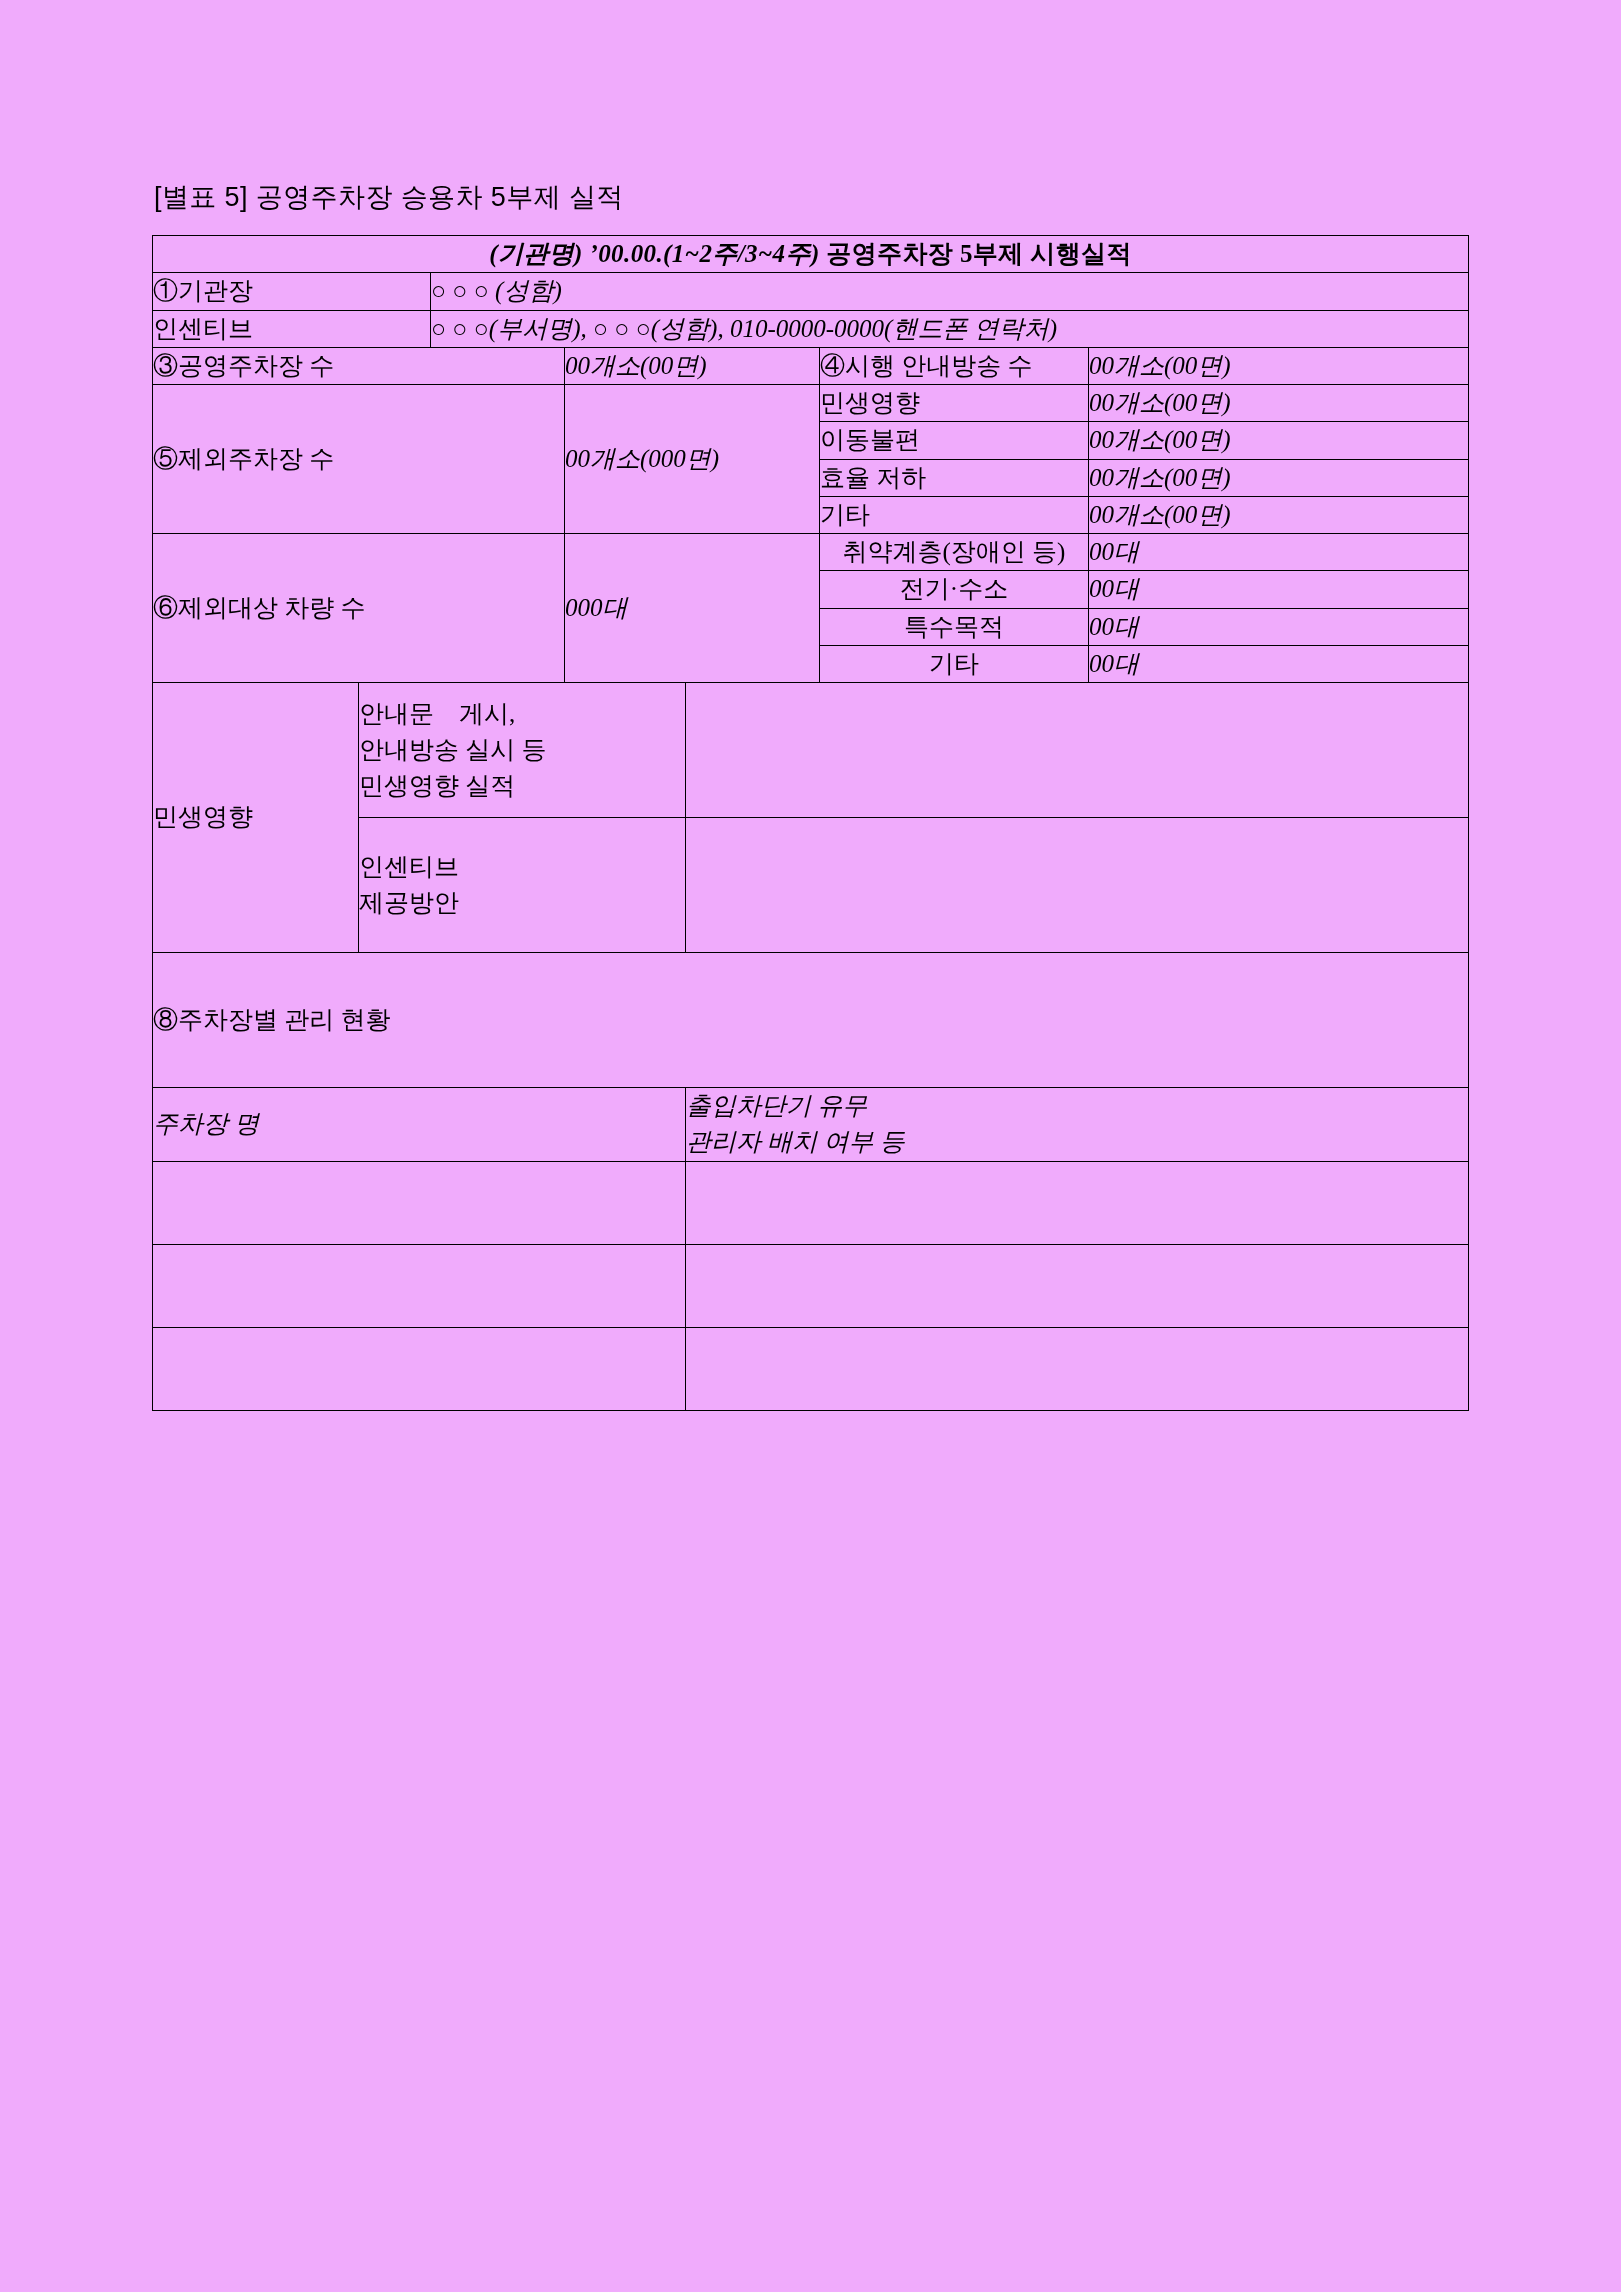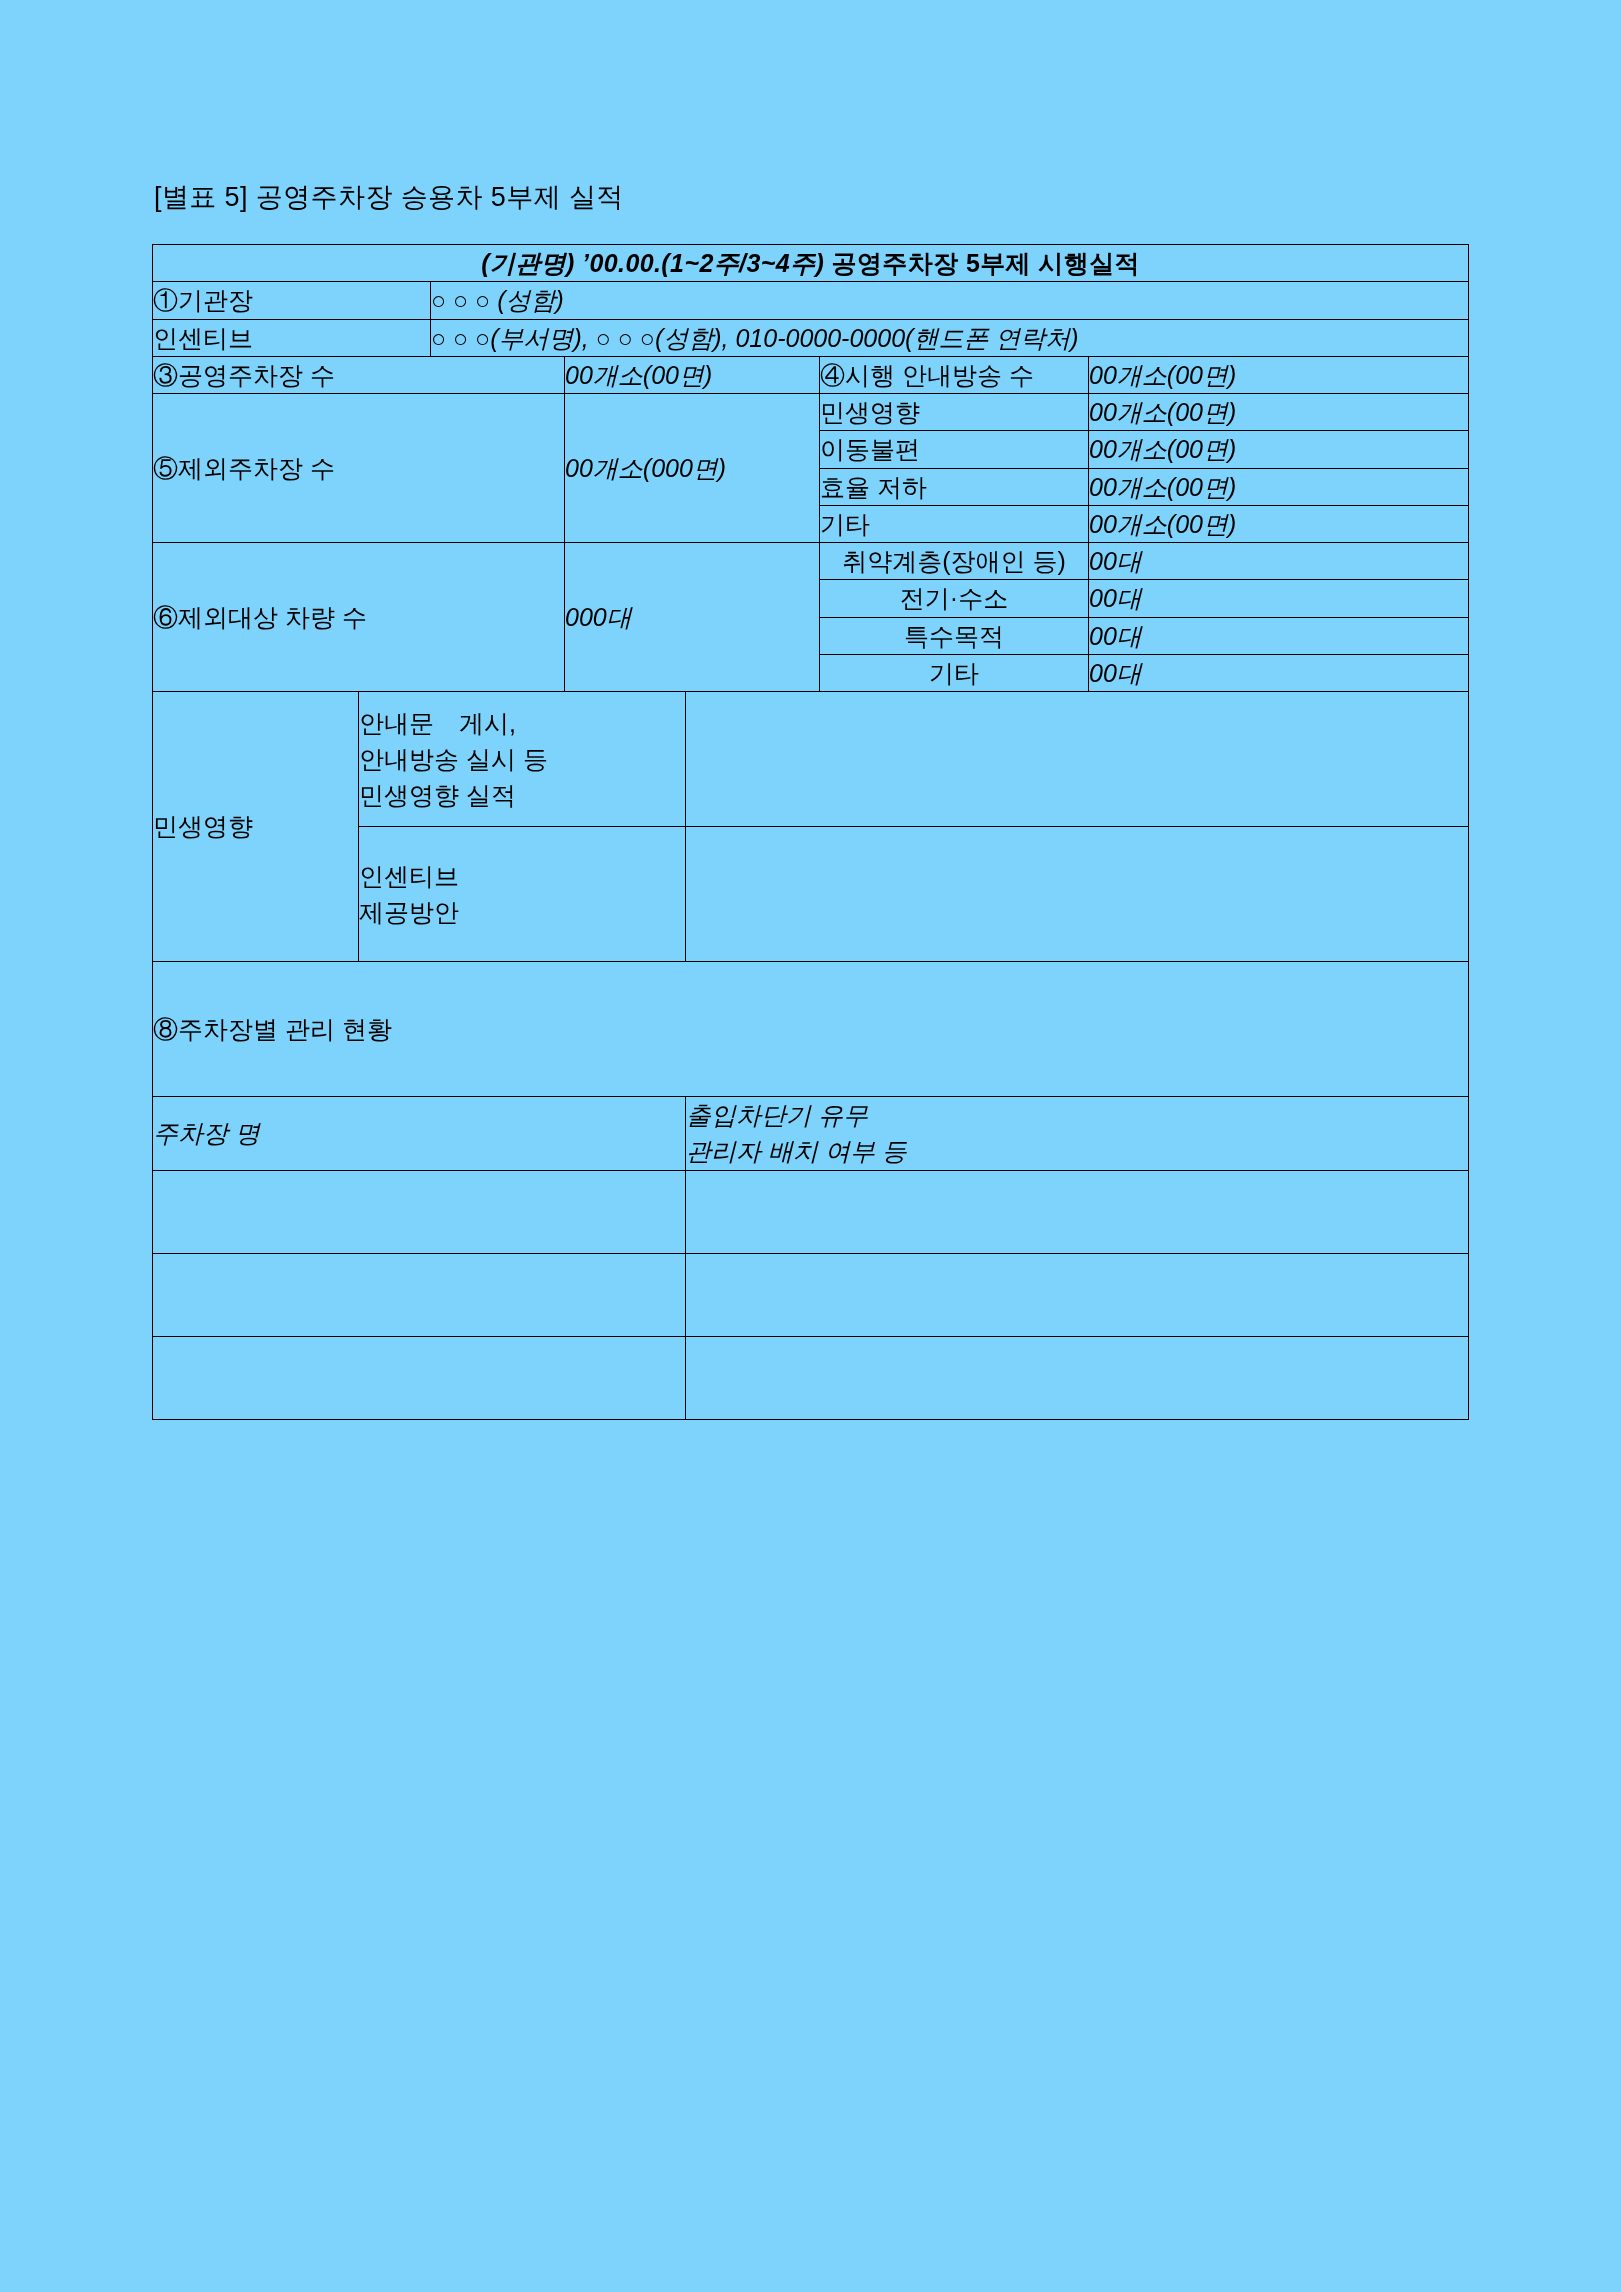--- a/index.html
+++ b/index.html
@@ -12,37 +12,38 @@
     height: 2293px;
     font-family: "Liberation Sans", sans-serif;
     color: #000000;
     position: relative;
   }
   .page {
     position: absolute;
     left: 0; top: 0;
     width: 1622px;
     height: 2293px;
-    background: #7dd3fc;
+    background: #f0abfc;
   }
   .doc-label {
     position: absolute;
     left: 154px;
     top: 179px;
     font-size: 27px;
     letter-spacing: 0.4px;
     white-space: nowrap;
   }
   table.main {
     position: absolute;
     left: 152px;
-    top: 244px;
+    top: 235px;
     width: 1317px;
     border-collapse: collapse;
     table-layout: fixed;
+    font-family: Liberation Serif, serif;
   }
   table.main td {
     border: 1.8px solid #000;
     padding: 0;
     vertical-align: middle;
     font-size: 25px;
     line-height: 1.45;
   }
   .title-cell {
     text-align: center;

